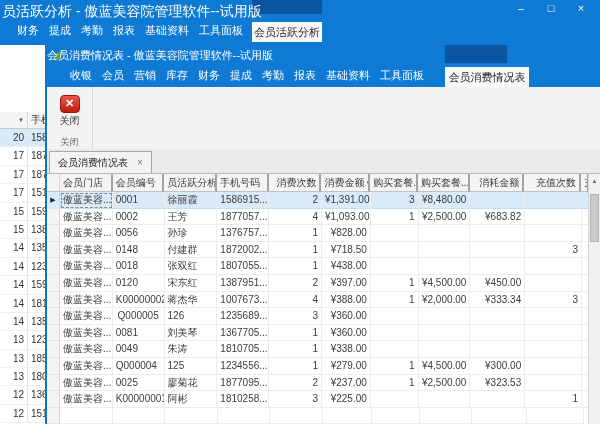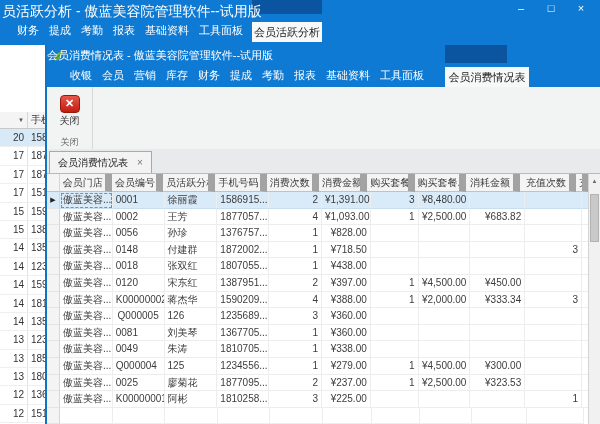--- a/index.html
+++ b/index.html
@@ -53,21 +53,21 @@
          display:flex;align-items:center;justify-content:center;box-sizing:border-box;}
   .fw-tabrow{position:absolute;left:0;top:104px;right:0;height:24px;background:#e8eaec;
              border-bottom:1px solid #b9b9b9;}
   .fw-doctab{position:absolute;left:2px;top:2px;height:22px;background:#f3f3f3;
              border:1px solid #a9a9a9;border-bottom:none;display:flex;align-items:center;
              gap:9px;padding:0 8px;font-size:10px;color:#222;box-sizing:border-box;}
   .doctab-x{color:#777;font-size:10px;}
   
   .tbl{position:absolute;left:0;top:129px;right:11px;bottom:0;background:#fff;overflow:hidden;font-size:10px;}
   .thr{display:flex;height:18px;line-height:18px;background:#f4f4f5;}
-  .th{box-sizing:border-box;padding:0 3px;border-right:7px solid #a3a3a3;border-bottom:1px solid #c2c2c2;
+  .th{box-sizing:border-box;padding:0 3px;border-right:2px solid #a3a3a3;border-bottom:1px solid #c2c2c2;
       color:#3a3a3a;white-space:nowrap;overflow:hidden;}
   .frow{display:flex;height:16.6px;line-height:16.6px;}
   .td{box-sizing:border-box;padding:0 3px;border-right:1px solid #ededed;border-bottom:1px solid #ededed;
       color:#3c3c3c;white-space:nowrap;overflow:hidden;}
   .ind{background:#f4f4f5;border-right:1px solid #d6d6d6 !important;border-bottom:1px solid #e4e4e4 !important;
        text-align:center;padding:0 !important;font-size:7px;color:#222;}
   .thr .ind{border-bottom:1px solid #c2c2c2 !important;}
   .frow.active .td{background:#d9eaf8;border-bottom:1px solid #c8ddf0;}
   .frow.active .td.focuscell{outline:1px dashed #8a8a8a;outline-offset:-2px;}
   .r{text-align:right;}
@@ -310,21 +310,21 @@
           <span class="td r" style="width: 52px;">¥4,500.00</span>
           <span class="td r" style="width: 55px;">¥450.00</span>
           <span class="td r" style="width: 57px;"></span>
           <span class="td" style="width: 5px;"></span>
         </div>
         <div class="frow">
           <span class="td ind" style="width: 13px;"></span>
           <span class="td" style="width: 53px;">傲蓝美容...</span>
           <span class="td" style="width: 52px;">K00000002</span>
           <span class="td" style="width: 53px;">蒋杰华</span>
-          <span class="td" style="width: 52px;">1590209...</span>
+          <span class="td" style="width: 52px;">1007673...</span>
           <span class="td r" style="width: 53px;">4</span>
           <span class="td r" style="width: 49px;">¥388.00</span>
           <span class="td r" style="width: 48px;">1</span>
           <span class="td r" style="width: 52px;">¥2,000.00</span>
           <span class="td r" style="width: 55px;">¥333.34</span>
           <span class="td r" style="width: 57px;">3</span>
           <span class="td" style="width: 5px;"></span>
         </div>
         <div class="frow">
           <span class="td ind" style="width: 13px;"></span>

